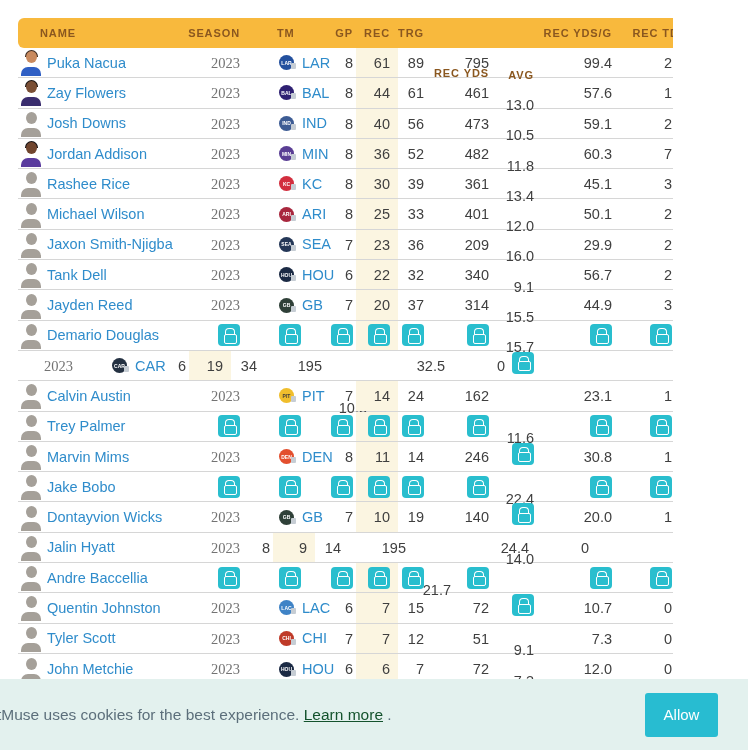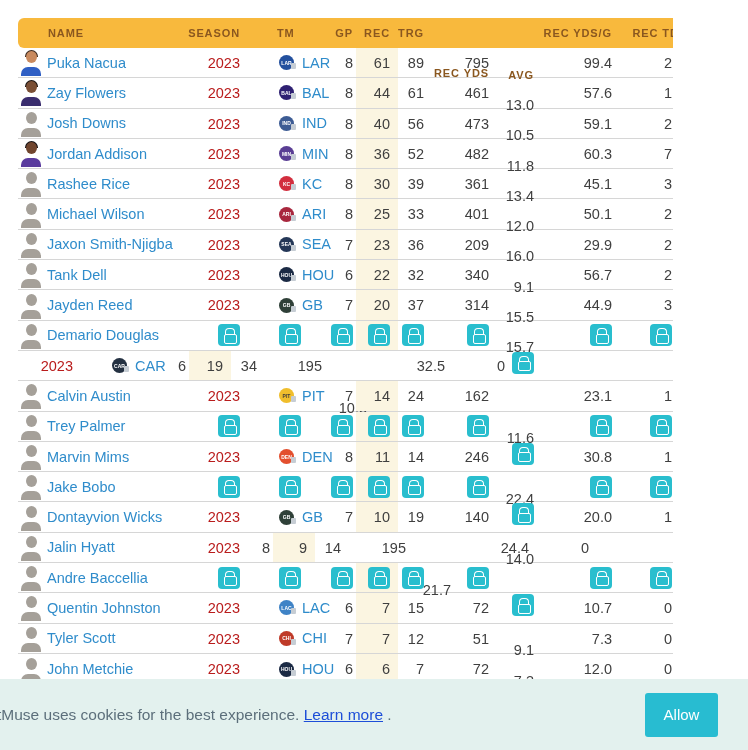--- a/index.html
+++ b/index.html
@@ -23,28 +23,28 @@
   .col-season  { width:58px;  padding-right:3px; }
   .col-tm      { width:83px;  padding-left:36px; }
   .col-gp      { width:30px;  padding-right:3px; }
   .col-rec     { width:42px;  padding-right:8px; }
   .col-trg     { width:28px;  padding-right:2px; }
   .col-rec_yds { width:65px;  padding-right:2px; }
   .col-avg     { width:45px;  padding-right:2px;margin-top:42px; }
   .col-rec_yds_g { width:78px; padding-right:2px; }
   .col-rec_td  { width:75px;  padding-right:17px; }
   .thead .col-rec_td { padding-right:2px; text-align:right; }
-  .thead .col-name { padding-left:30px; }
+  .thead .col-name { padding-left:22px; }
   .thead .col-tm { padding-left:34px; }
   .row .col-rec { background:#FBF5E1; }
 
   
   .name-cell { display:flex; align-items:center; padding-left:3px; }
   .pname { color:#2F8CCB; font-size:14.5px; margin-left:6px; cursor:pointer; }
-  .blue  { color:#b91c1c; }
+  .blue  { color:#737373;font-family:Liberation Serif, serif; }
 
   
   .av { position:relative; width:20px; height:27px; overflow:hidden; flex:0 0 auto; }
   .av .head { position:absolute; top:2px; left:4.5px; width:11px; height:12px; border-radius:50%; }
   .av .hair { position:absolute; top:0.5px; left:3.5px; width:13px; height:7px; border-radius:7px 7px 0 0; }
   .av .torso { position:absolute; bottom:-1px; left:0; width:20px; height:10px; border-radius:7px 7px 0 0; }
   .av.sil .head, .av.sil .torso { background:#A5A099; }
 
   
   .tm-cell { display:flex; align-items:center; }
@@ -61,21 +61,21 @@
           flex:0 0 auto; cursor:pointer; }
   .lock::before { content:""; position:absolute; top:4px; left:7px; width:8px; height:8px;
                   border:1.5px solid #fff; border-bottom:none; border-radius:4px 4px 0 0; }
   .lock::after { content:""; position:absolute; top:9.5px; left:5.5px; width:11px; height:8px;
                  border:1.5px solid #fff; border-radius:2px; background:#29BECE; }
 
   
   .banner { position:absolute; left:0; bottom:0; width:748px; height:71px; background:#E3F1EE;
             display:flex; align-items:center; justify-content:space-between; padding-right:30px; z-index:5; }
   .banner-msg { color:#5C6F7B; font-size:15.5px; margin-left:-3px; white-space:nowrap; }
-  .banner-msg a { color:#1d4ed8; text-decoration:underline; cursor:pointer; }
+  .banner-msg a { color:#14532d; text-decoration:underline; cursor:pointer; }
   .allow-btn { width:73px; height:44px; background:#28BCD1; color:#fff; border:none; border-radius:3px;
                font-family:"Liberation Sans", sans-serif; font-size:15px; cursor:pointer; }
 </style>
 </head>
 <body>
 
 <div class="stage">
 
   <div class="table">
     <div class="thead">

